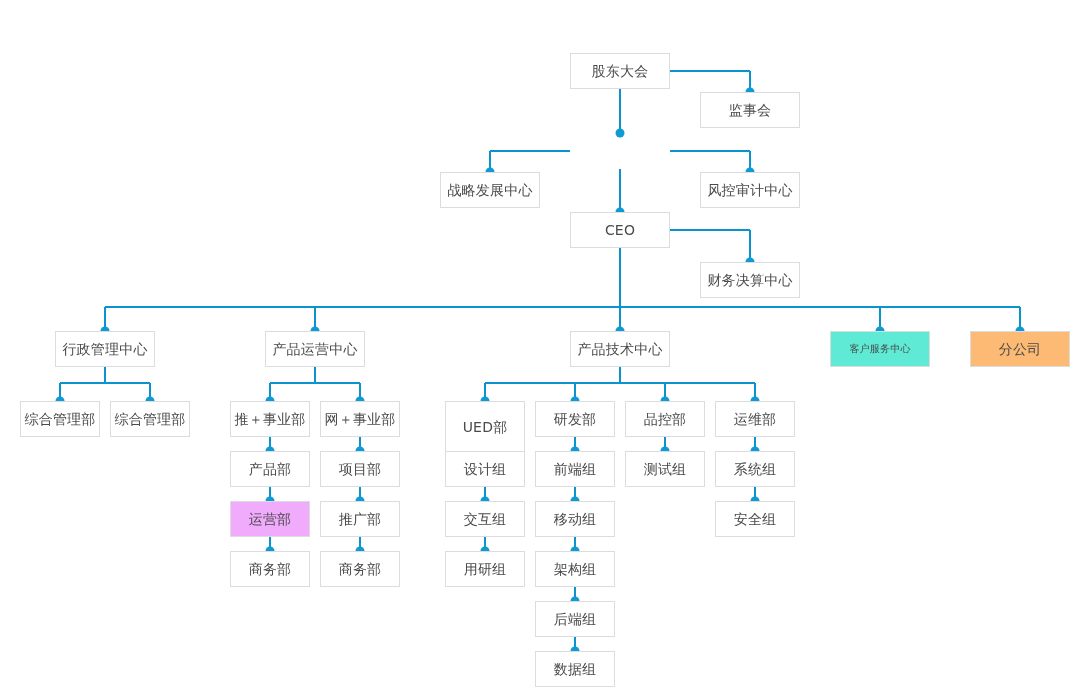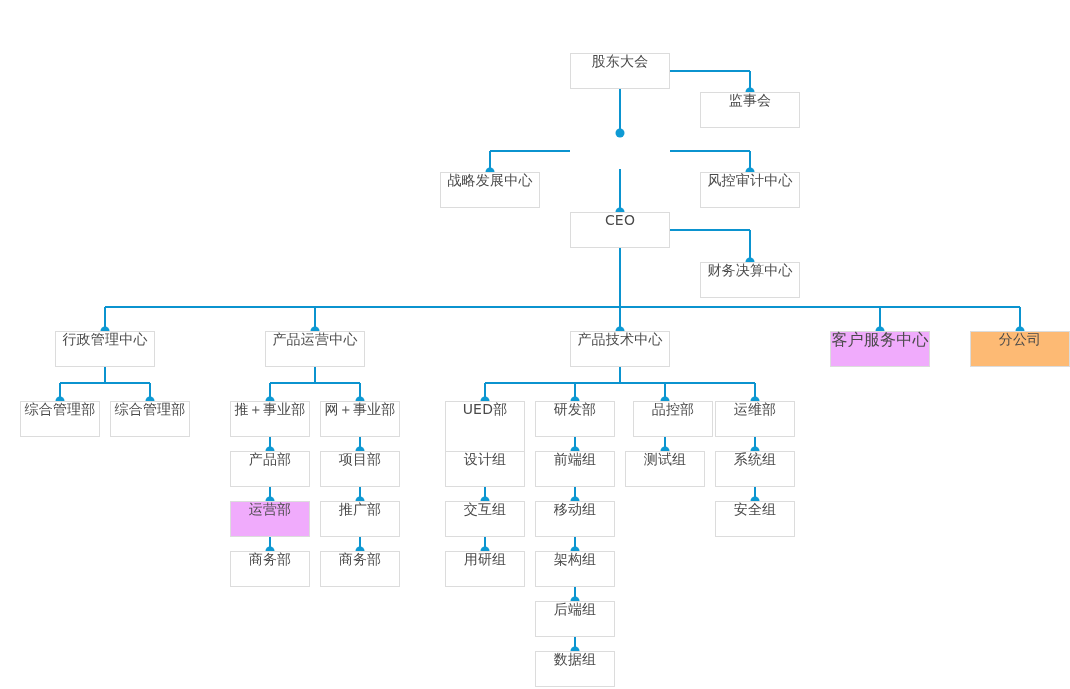--- a/index.html
+++ b/index.html
@@ -35,20 +35,21 @@
   }
   .org-node {
     position: absolute;
     box-sizing: border-box;
     border: 1px solid #dcdcdc;
     background: #ffffff;
     color: #4a4a4a;
     font-size: 14px;
     line-height: 1;
     display: flex;
+    align-items: center;
     justify-content: center;
     text-align: center;
     letter-spacing: 0.2px;
     white-space: nowrap;
   }
   .org-node .node-label {
     display: block;
     padding: 0 4px;
   }
 </style>
@@ -163,21 +164,21 @@
       </div>
       <div class="org-node" style="left: 55px; top: 331px; width: 100px; height: 36px; border-color: rgb(220, 220, 220); background: rgb(255, 255, 255); color: rgb(74, 74, 74); font-size: 14px;">
         <span class="node-label">行政管理中心</span>
       </div>
       <div class="org-node" style="left: 265px; top: 331px; width: 100px; height: 36px; border-color: rgb(220, 220, 220); background: rgb(255, 255, 255); color: rgb(74, 74, 74); font-size: 14px;">
         <span class="node-label">产品运营中心</span>
       </div>
       <div class="org-node" style="left: 570px; top: 331px; width: 100px; height: 36px; border-color: rgb(220, 220, 220); background: rgb(255, 255, 255); color: rgb(74, 74, 74); font-size: 14px;">
         <span class="node-label">产品技术中心</span>
       </div>
-      <div class="org-node" style="left: 830px; top: 331px; width: 100px; height: 36px; border-color: rgb(220, 220, 220); background: #f0abfc; color: rgb(74, 74, 74); font-size: 16px;">
+      <div class="org-node" style="left: 830px; top: 331px; width: 100px; height: 36px; border-color: rgb(220, 220, 220); background: #5eead4; color: rgb(74, 74, 74); font-size: 10px;">
         <span class="node-label">客户服务中心</span>
       </div>
       <div class="org-node" style="left: 970px; top: 331px; width: 100px; height: 36px; border-color: rgb(220, 220, 220); background: #fdba74; color: rgb(74, 74, 74); font-size: 14px;">
         <span class="node-label">分公司</span>
       </div>
       <div class="org-node" style="left: 20px; top: 401px; width: 80px; height: 36px; border-color: rgb(220, 220, 220); background: rgb(255, 255, 255); color: rgb(74, 74, 74); font-size: 14px;">
         <span class="node-label">综合管理部</span>
       </div>
       <div class="org-node" style="left: 110px; top: 401px; width: 80px; height: 36px; border-color: rgb(220, 220, 220); background: rgb(255, 255, 255); color: rgb(74, 74, 74); font-size: 14px;">
         <span class="node-label">综合管理部</span>
@@ -229,21 +230,21 @@
       </div>
       <div class="org-node" style="left: 535px; top: 551px; width: 80px; height: 36px; border-color: rgb(220, 220, 220); background: rgb(255, 255, 255); color: rgb(74, 74, 74); font-size: 14px;">
         <span class="node-label">架构组</span>
       </div>
       <div class="org-node" style="left: 535px; top: 601px; width: 80px; height: 36px; border-color: rgb(220, 220, 220); background: rgb(255, 255, 255); color: rgb(74, 74, 74); font-size: 14px;">
         <span class="node-label">后端组</span>
       </div>
       <div class="org-node" style="left: 535px; top: 651px; width: 80px; height: 36px; border-color: rgb(220, 220, 220); background: rgb(255, 255, 255); color: rgb(74, 74, 74); font-size: 14px;">
         <span class="node-label">数据组</span>
       </div>
-      <div class="org-node" style="left: 625px; top: 401px; width: 80px; height: 36px; border-color: rgb(220, 220, 220); background: rgb(255, 255, 255); color: rgb(74, 74, 74); font-size: 14px; margin-left: 8px;">
+      <div class="org-node" style="left: 625px; top: 401px; width: 80px; height: 36px; border-color: rgb(220, 220, 220); background: rgb(255, 255, 255); color: rgb(74, 74, 74); font-size: 14px;">
         <span class="node-label">品控部</span>
       </div>
       <div class="org-node" style="left: 625px; top: 451px; width: 80px; height: 36px; border-color: rgb(220, 220, 220); background: rgb(255, 255, 255); color: rgb(74, 74, 74); font-size: 14px;">
         <span class="node-label">测试组</span>
       </div>
       <div class="org-node" style="left: 715px; top: 401px; width: 80px; height: 36px; border-color: rgb(220, 220, 220); background: rgb(255, 255, 255); color: rgb(74, 74, 74); font-size: 14px;">
         <span class="node-label">运维部</span>
       </div>
       <div class="org-node" style="left: 715px; top: 451px; width: 80px; height: 36px; border-color: rgb(220, 220, 220); background: rgb(255, 255, 255); color: rgb(74, 74, 74); font-size: 14px;">
         <span class="node-label">系统组</span>

